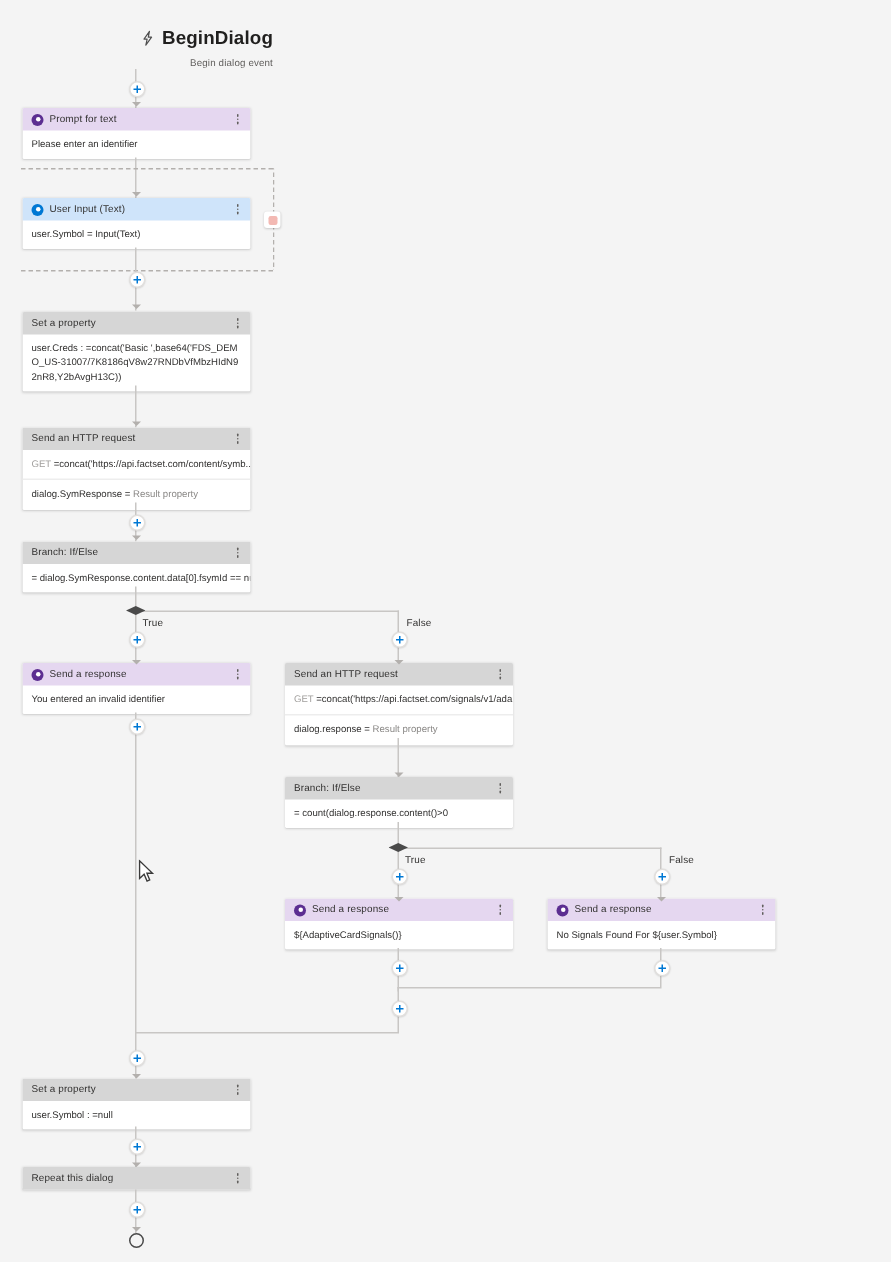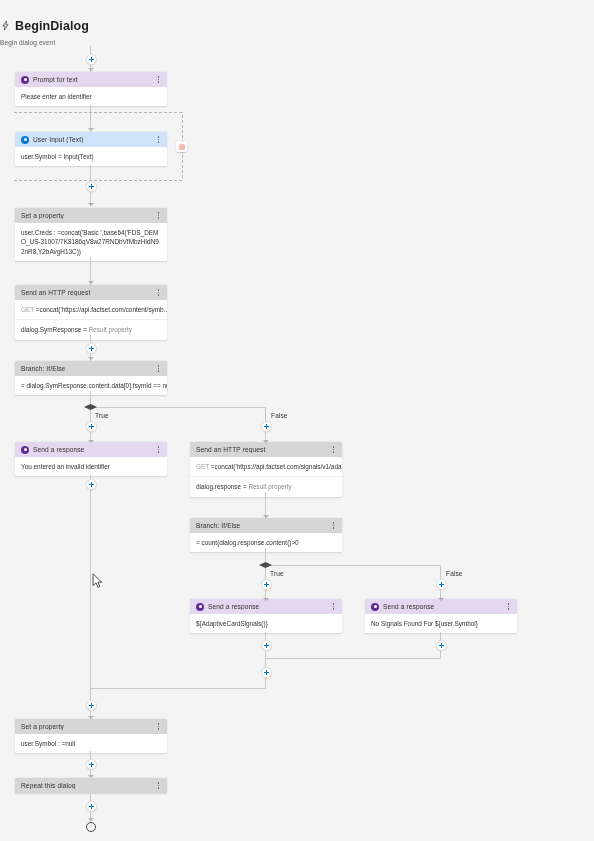--- a/index.html
+++ b/index.html
@@ -7,21 +7,21 @@
     width:594px;height:841px;
     background:#f4f4f4;
     font-family:"Liberation Sans","DejaVu Sans",sans-serif;
     overflow:hidden;
     position:relative;
     color:#323130;
   }
   #canvas{position:absolute;left:0;top:0;width:594px;height:841px;}
 
   
-  .hdr{position:absolute;left:0;top:18px;width:182px;text-align:left;}
+  .hdr{position:absolute;left:0;top:18px;width:182px;text-align:right;}
   .hdr-title{font-size:12.5px;font-weight:700;color:#201f1e;letter-spacing:.1px;
              display:inline-flex;align-items:center;gap:4px;}
   .bolt{display:inline-block;width:11px;height:13px;color:#4f4f4f;}
   .bolt svg{display:block;}
   .hdr-sub{font-size:6.5px;color:#605e5c;margin-top:2.5px;letter-spacing:.1px;}
 
   
   .node{position:absolute;background:#fff;
         box-shadow:0 0.6px 1.8px rgba(0,0,0,.14),0 0.1px 0.4px rgba(0,0,0,.12);
         border-radius:1px;overflow:hidden;}

